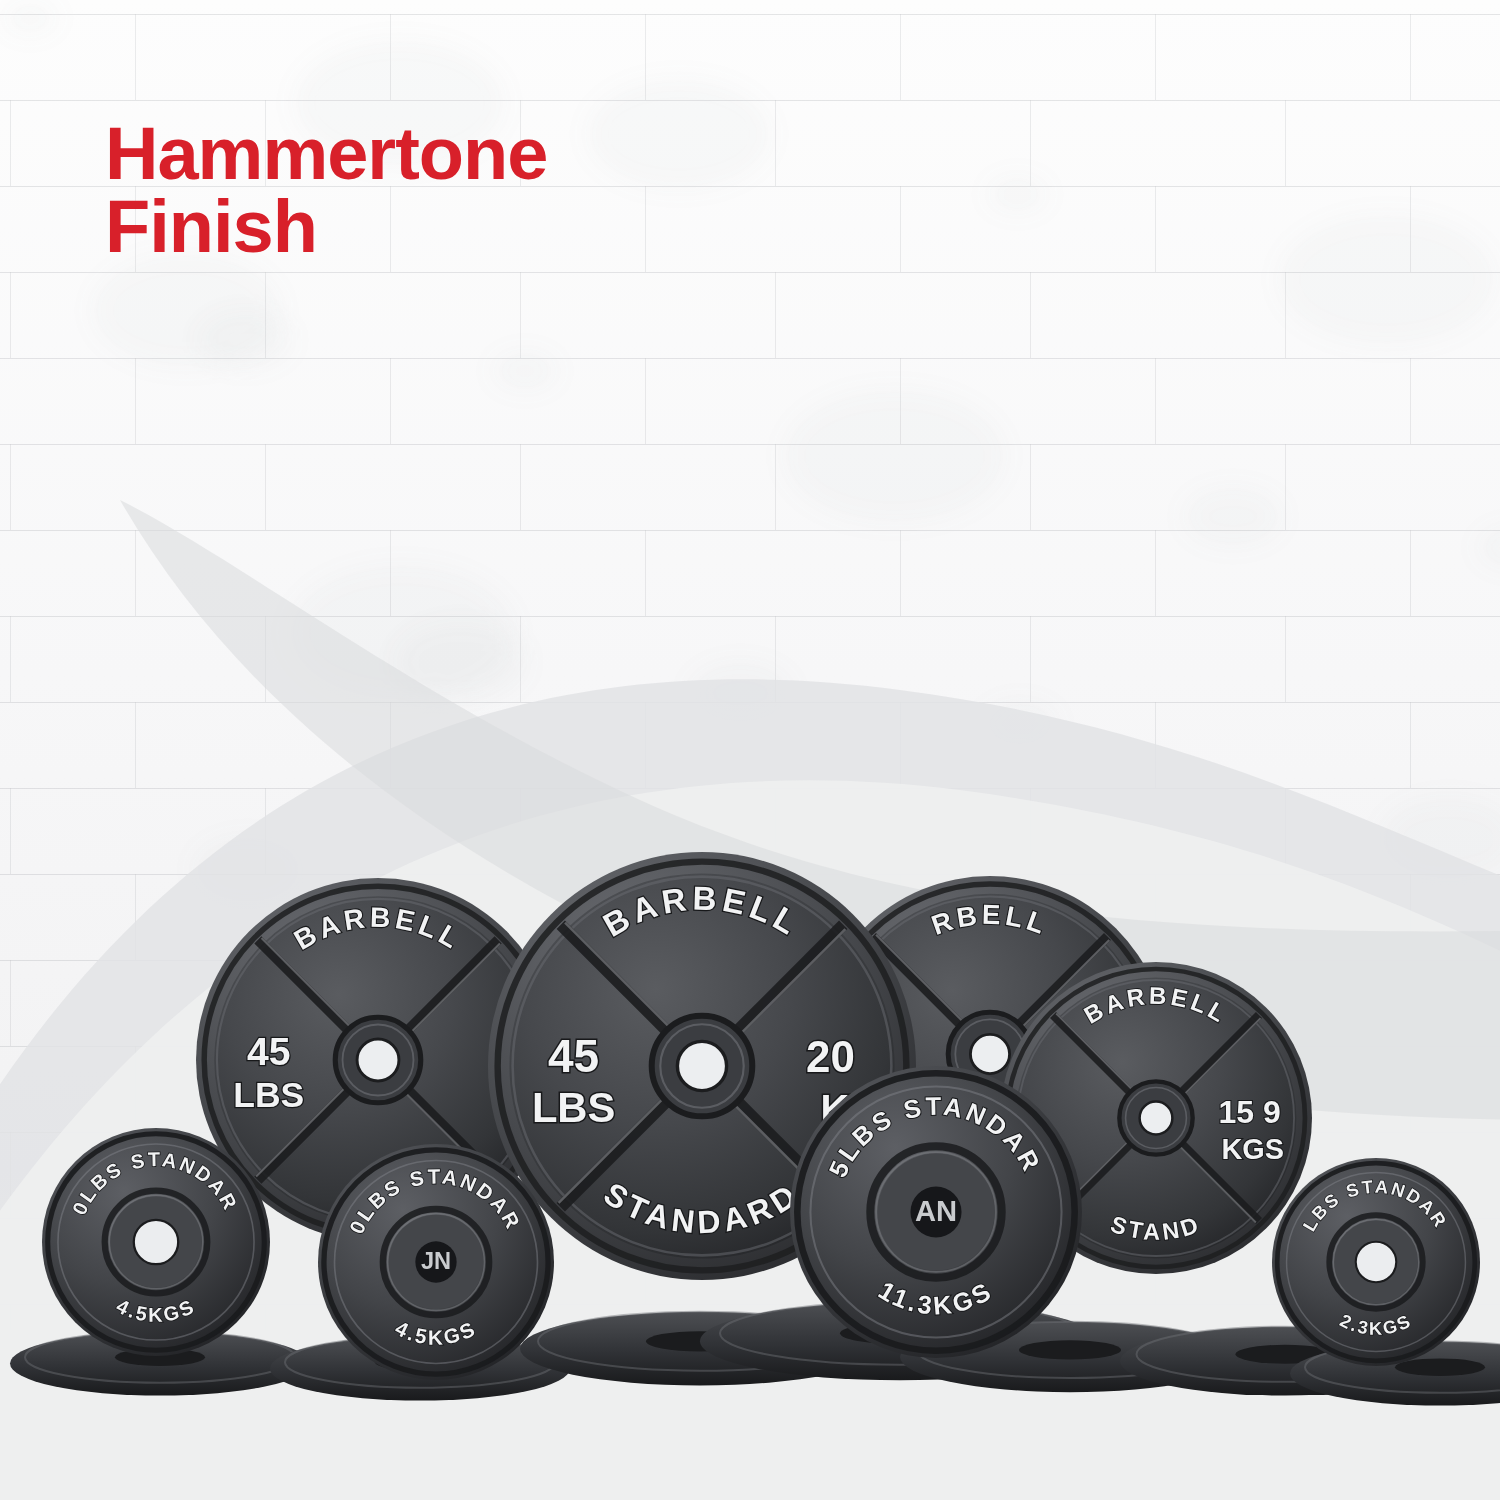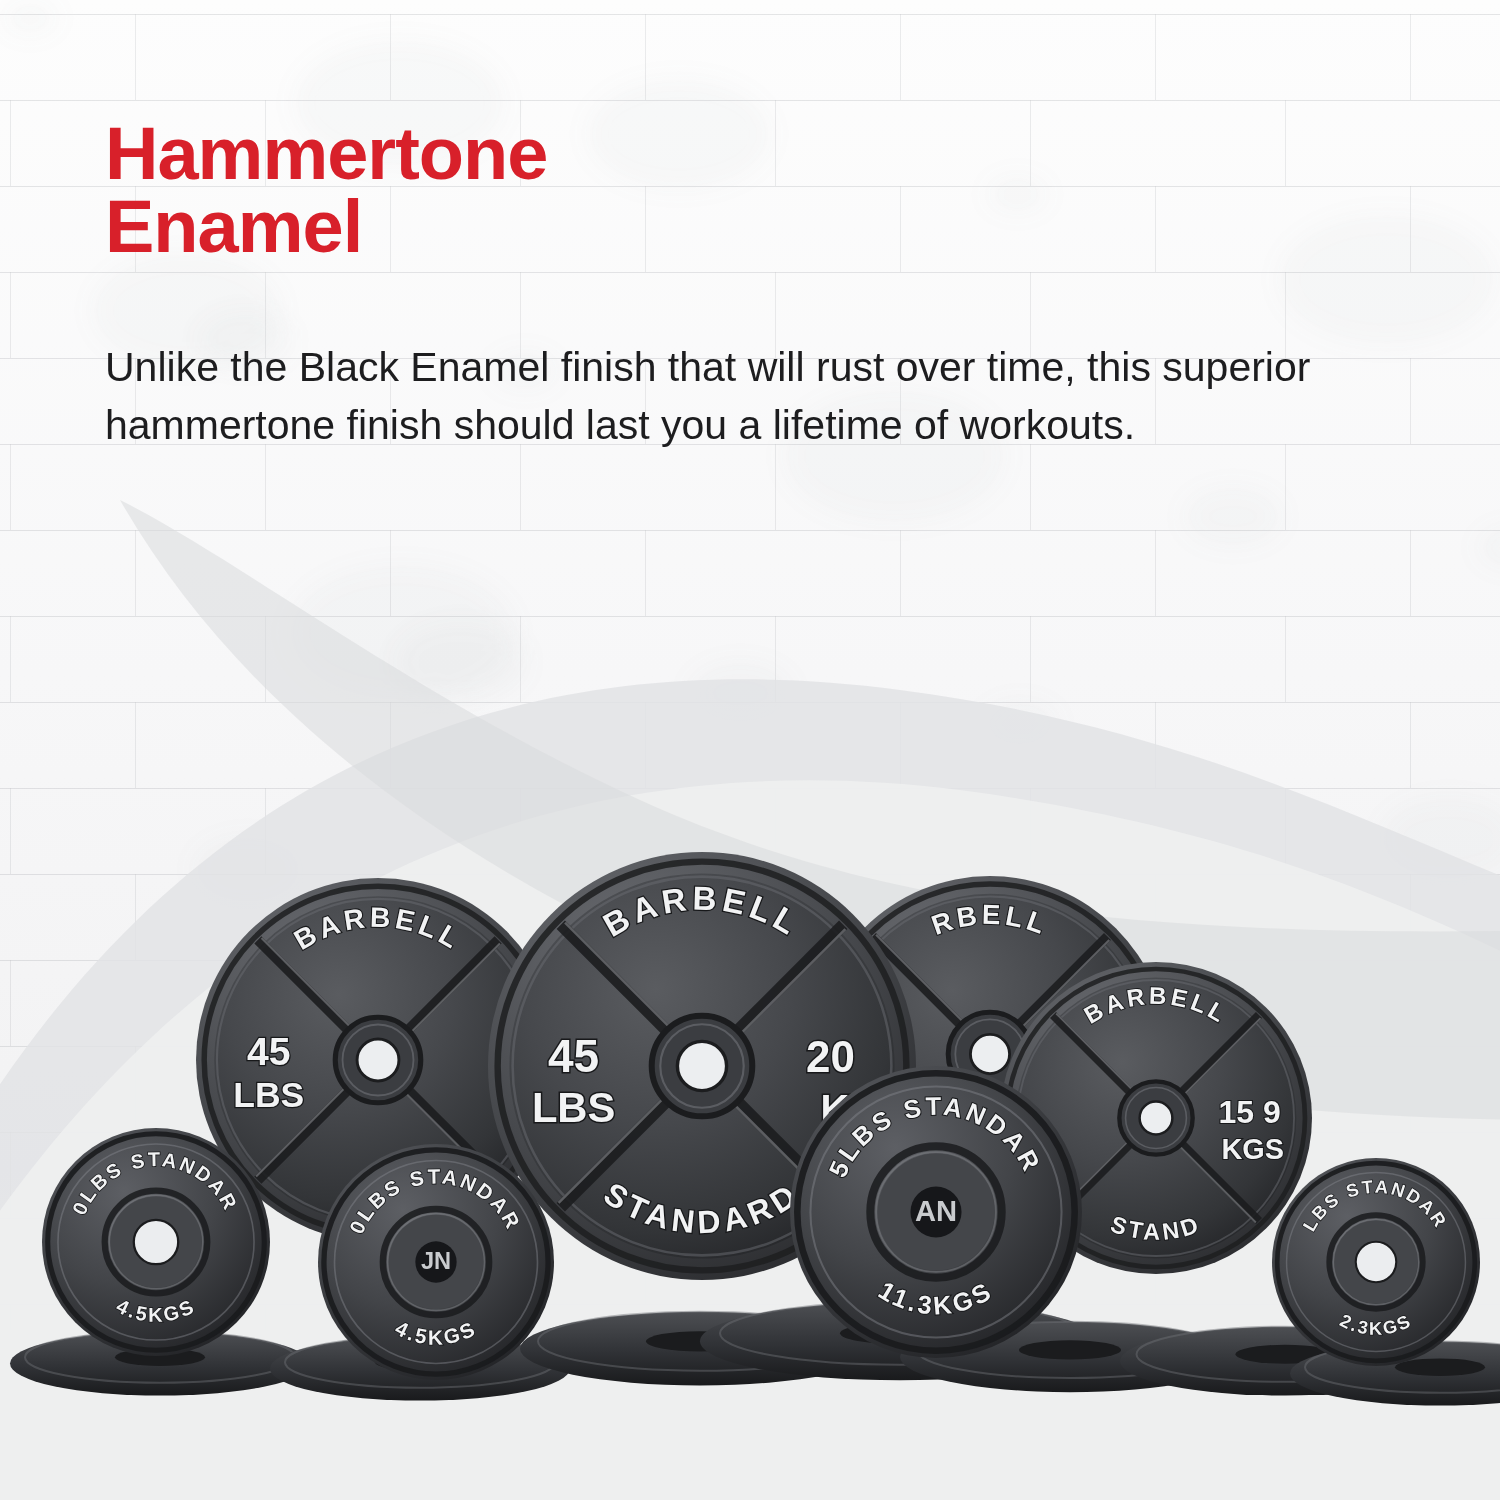--- a/index.html
+++ b/index.html
@@ -218,23 +218,22 @@
   <div class="swooshwrap">
     <svg width="1500" height="1500" viewBox="0 0 1500 1500">
       <path d="M -60 1180 C 180 760 520 640 900 690 C 1180 726 1360 820 1560 900 L 1560 1500 L -60 1500 Z" fill="#e2e3e5" opacity="0.85"></path>
       <path d="M -60 1300 C 200 880 560 740 960 790 C 1230 826 1400 900 1560 980 L 1560 1500 L -60 1500 Z" fill="#eeeff0" opacity="0.9"></path>
       <path d="M 120 500 C 240 560 420 700 640 800 C 860 900 1120 940 1560 930 L 1560 1120 C 1080 1120 760 1020 520 880 C 330 770 200 640 120 500 Z" fill="#d9dadd" opacity="0.55"></path>
     </svg>
   </div>
 
 
   <div class="headline">Hammertone
-Enamel</div>
-
-  <div class="body-copy">Unlike the Black Enamel finish that will rust over time, this superior hammertone finish should last you a lifetime of workouts.</div>
+Finish</div>
+
 
   <div id="plates">
       <div class="plate" style="left: 10px; top: 1330px; z-index: 2;">
         <svg width="300" height="80" viewBox="0 0 300 80">
     <defs>
             <linearGradient id="fd0" x1="0" y1="0" x2="0" y2="1">
       <stop offset="0%" stop-color="#4d4f53"></stop>
               <stop offset="55%" stop-color="#303236"></stop>
       <stop offset="100%" stop-color="#191a1c"></stop>
             </linearGradient>

